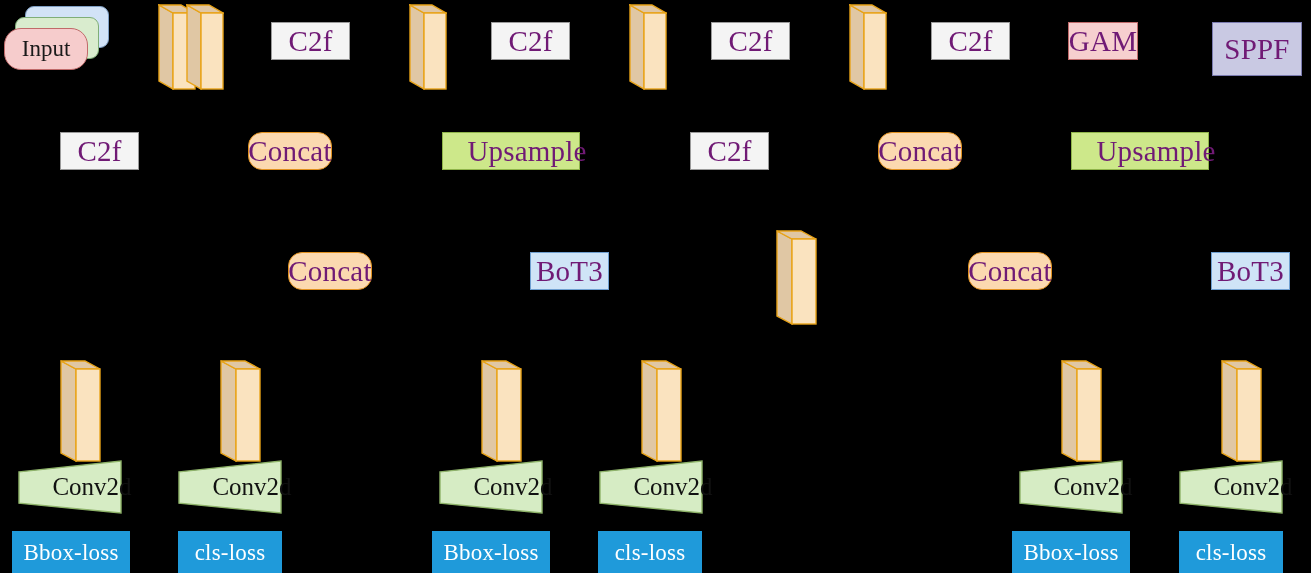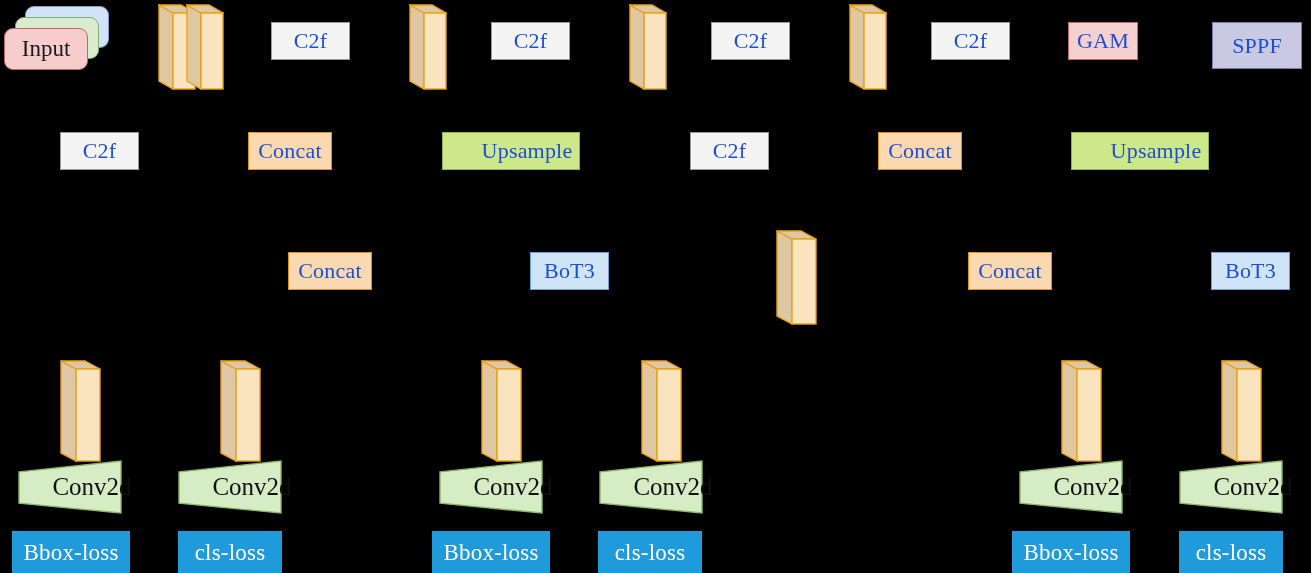--- a/index.html
+++ b/index.html
@@ -18,30 +18,30 @@
 
   
   .node {
     position: absolute;
     box-sizing: border-box;
     display: flex;
     align-items: center;
     justify-content: center;
     border: 1px solid #808080;
     background: #f4f4f4;
-    color: #1d4ed8;
-    font-size: 22px;
+    color: #701a75;
+    font-size: 29px;
     line-height: 1;
     white-space: nowrap;
     letter-spacing: 0.2px;
   }
   .node.c2f      { background:#f4f4f4; border-color:#9a9a9a; }
   .node.gam      { background:#f6cfcf; border-color:#c06a6a; }
   .node.sppf     { background:#c9c9e3; border-color:#7b7bb0; }
-  .node.concat   { background:#fbd9b0; border-color:#e0901f; }
+  .node.concat   { background:#fbd9b0; border-color:#e0901f;border-radius:14px; }
   .node.upsample { background:#cde88a; border-color:#8fb44a;padding-left:32px; }
   .node.bot3     { background:#cfe4f7; border-color:#6f9fd0; }
   .node.loss     {
     background:#1f9ada;
     border:none;
     color:#ffffff;
     font-size:23px;
   }
 
   
@@ -53,21 +53,21 @@
     height:42px;
     border-radius:9px;
     border:1px solid #7a9ec8;
   }
   .input-card.back  { left:21px; top:0px;  background:#d2e3f7; border-color:#7f9fc4; }
   .input-card.mid   { left:11px; top:11px; background:#d9ecce; border-color:#7fae78; }
   .input-card.front {
     left:0px; top:22px;
     background:#f6cccc; border-color:#c06a6a;
     display:flex; align-items:center; justify-content:center;
-    color:#1a1a1a; font-size:23px;
+    color:#1a1a1a; font-size:23px;border-radius:17px;
   }
 
   
   .slab { position:absolute; }
   .slab svg { display:block; }
 
   
   .conv2d { position:absolute; }
   .conv2d svg { position:absolute; left:0; top:0; }
   .conv2d .lbl {
@@ -129,21 +129,21 @@
     <polygon points="1,1 15,9 15,85 1,77" fill="#e0c7a4" stroke="#e8a317" stroke-width="1.4"></polygon>
     <polygon points="1,1 23,1 37,9 15,9" fill="#e0c7a4" stroke="#e8a317" stroke-width="1.4"></polygon>
     <rect x="15" y="9" width="22" height="76" fill="#fae3bf" stroke="#e8a317" stroke-width="1.4"></rect>
   </svg>
       </div>
       <div class="node c2f" style="left: 271px; top: 22px; width: 79px; height: 38px;">C2f</div>
       <div class="node c2f" style="left: 491px; top: 22px; width: 79px; height: 38px;">C2f</div>
       <div class="node c2f" style="left: 711px; top: 22px; width: 79px; height: 38px;">C2f</div>
       <div class="node c2f" style="left: 931px; top: 22px; width: 79px; height: 38px;">C2f</div>
       <div class="node gam" style="left: 1068px; top: 22px; width: 70px; height: 38px;">GAM</div>
-      <div class="node sppf" style="left: 1212px; top: 22px; width: 90px; height: 47px;">SPPF</div>
+      <div class="node sppf" style="left: 1212px; top: 22px; width: 90px; height: 54px;">SPPF</div>
     </div>
   <div id="layer-row2">
       <div class="node c2f" style="left: 60px; top: 132px; width: 79px; height: 38px;">C2f</div>
       <div class="node concat" style="left: 248px; top: 132px; width: 84px; height: 38px;">Concat</div>
       <div class="node upsample" style="left: 442px; top: 132px; width: 138px; height: 38px;">Upsample</div>
       <div class="node c2f" style="left: 690px; top: 132px; width: 79px; height: 38px;">C2f</div>
       <div class="node concat" style="left: 878px; top: 132px; width: 84px; height: 38px;">Concat</div>
       <div class="node upsample" style="left: 1071px; top: 132px; width: 138px; height: 38px;">Upsample</div>
     </div>
   <div id="layer-row3">

